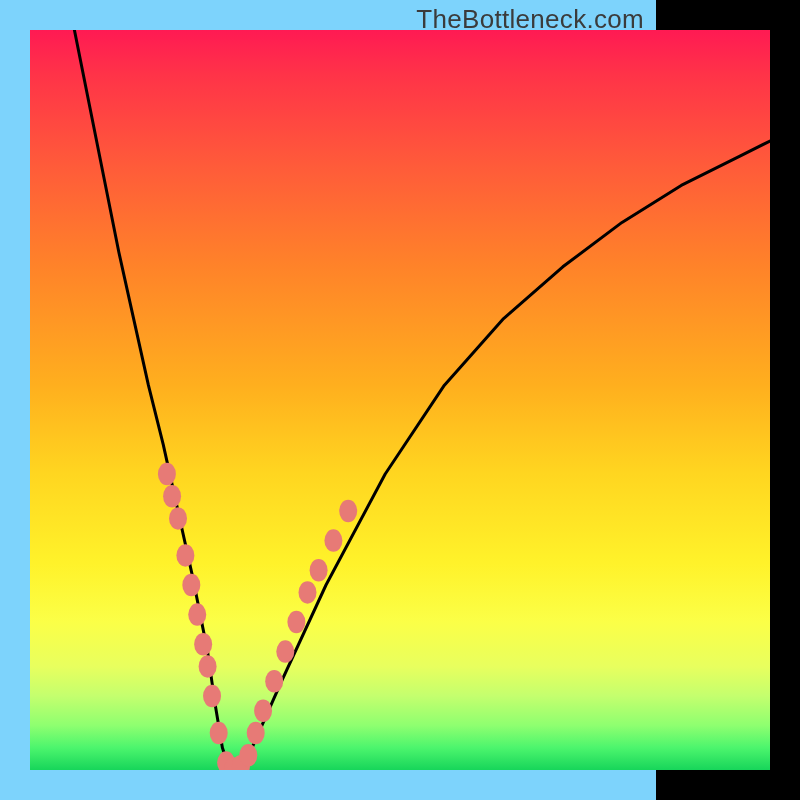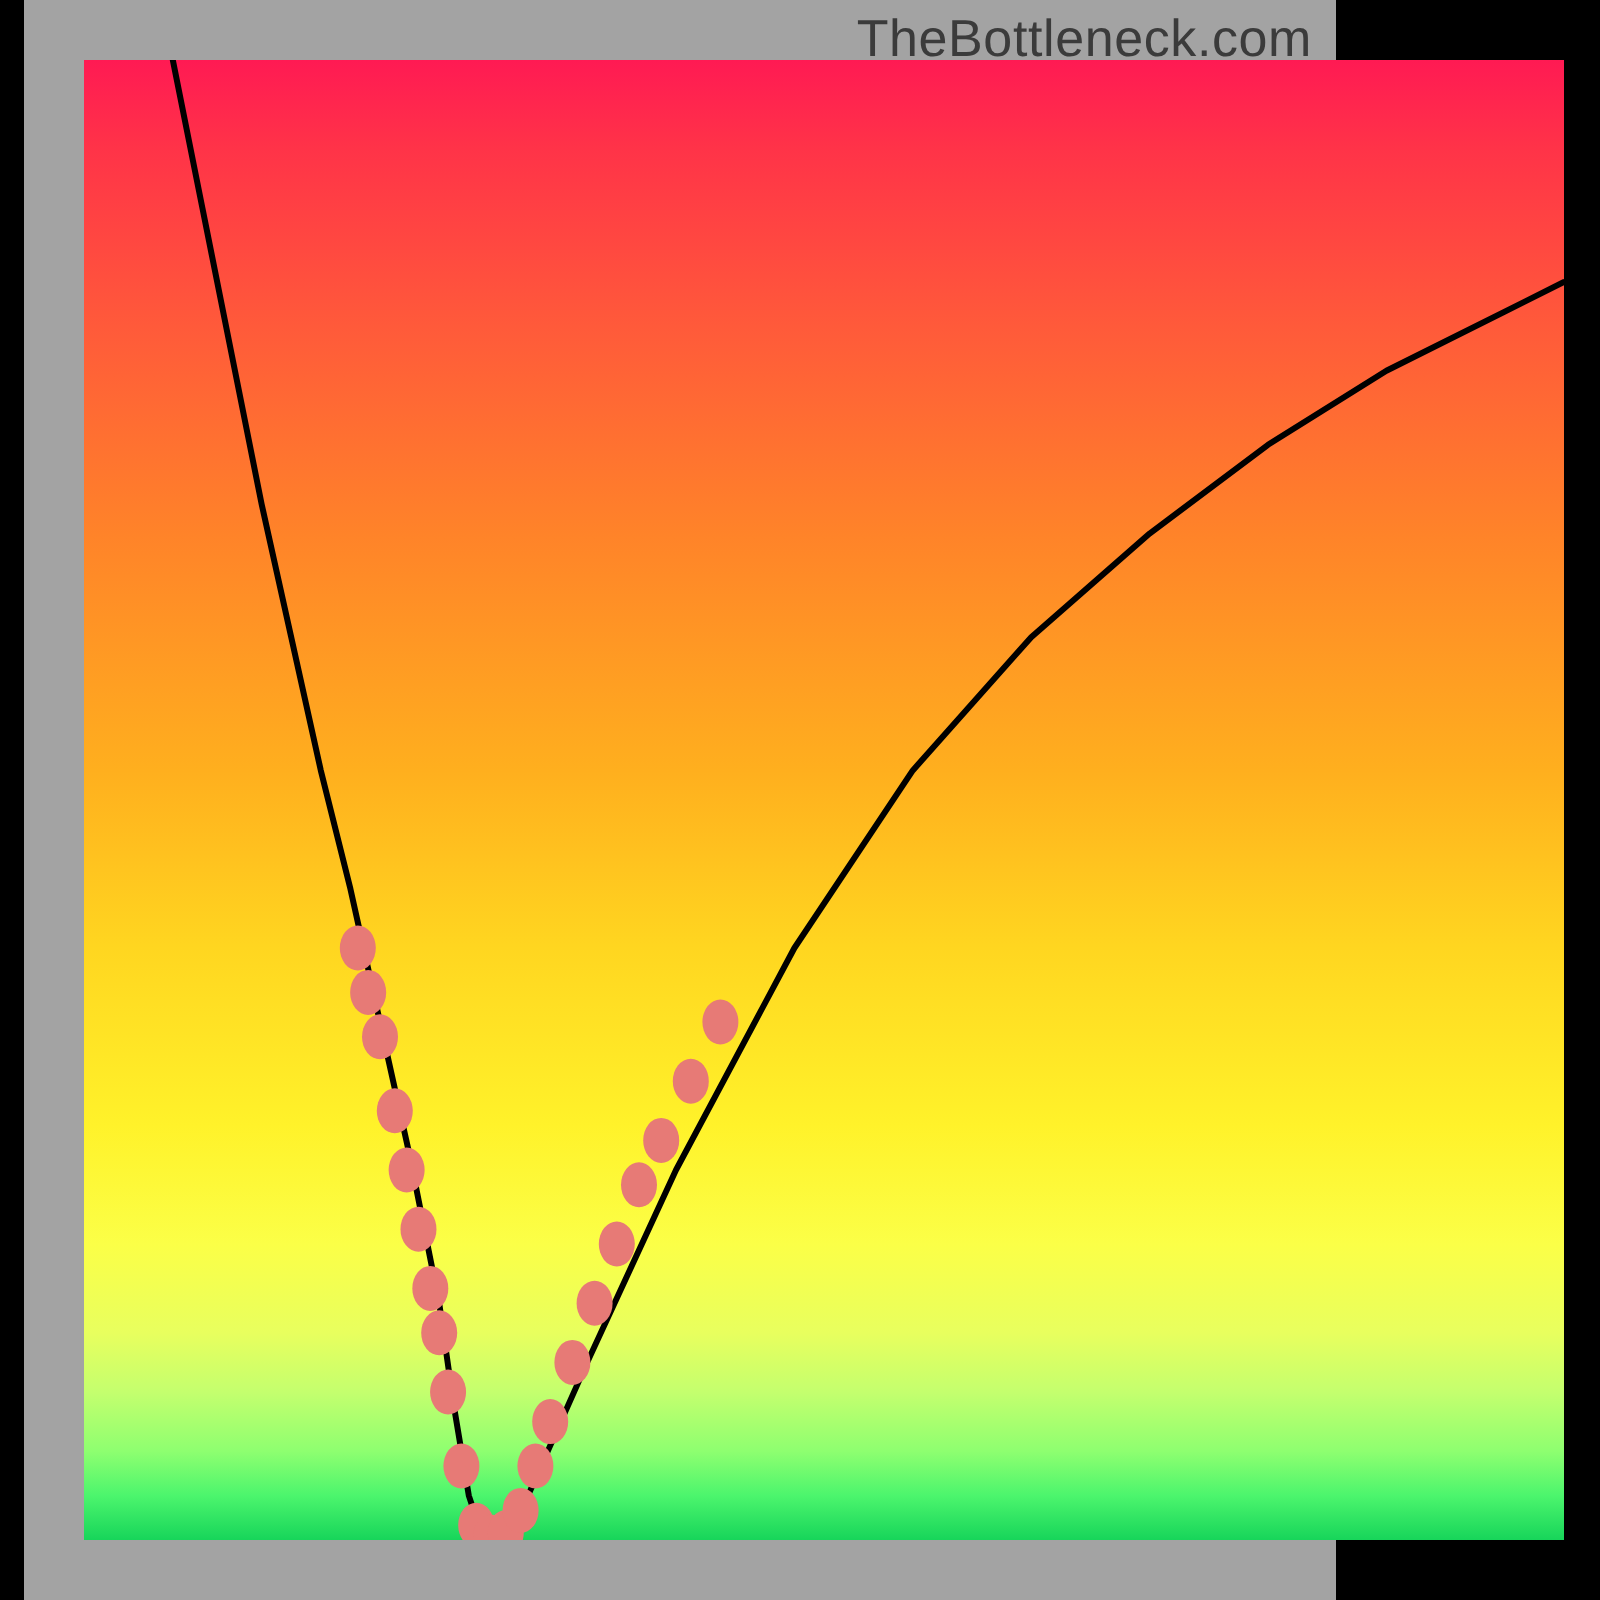--- a/index.html
+++ b/index.html
@@ -10,22 +10,21 @@
     overflow: hidden;
     background: #000;
     font-family: Arial, Helvetica, sans-serif;
   }
   .frame {
     position: absolute;
     left: 0;
     top: 0;
     width: 656px;
     height: 800px;
-    background: #a3a3a3;
-    margin-left: 12px;
+    background: #7dd3fc;
   }
   .plot {
     position: absolute;
     left: 30px;
     top: 30px;
     width: 740px;
     height: 740px;
     background: linear-gradient(to bottom,
       #ff1a53 0%,
       #ff3348 6%,

